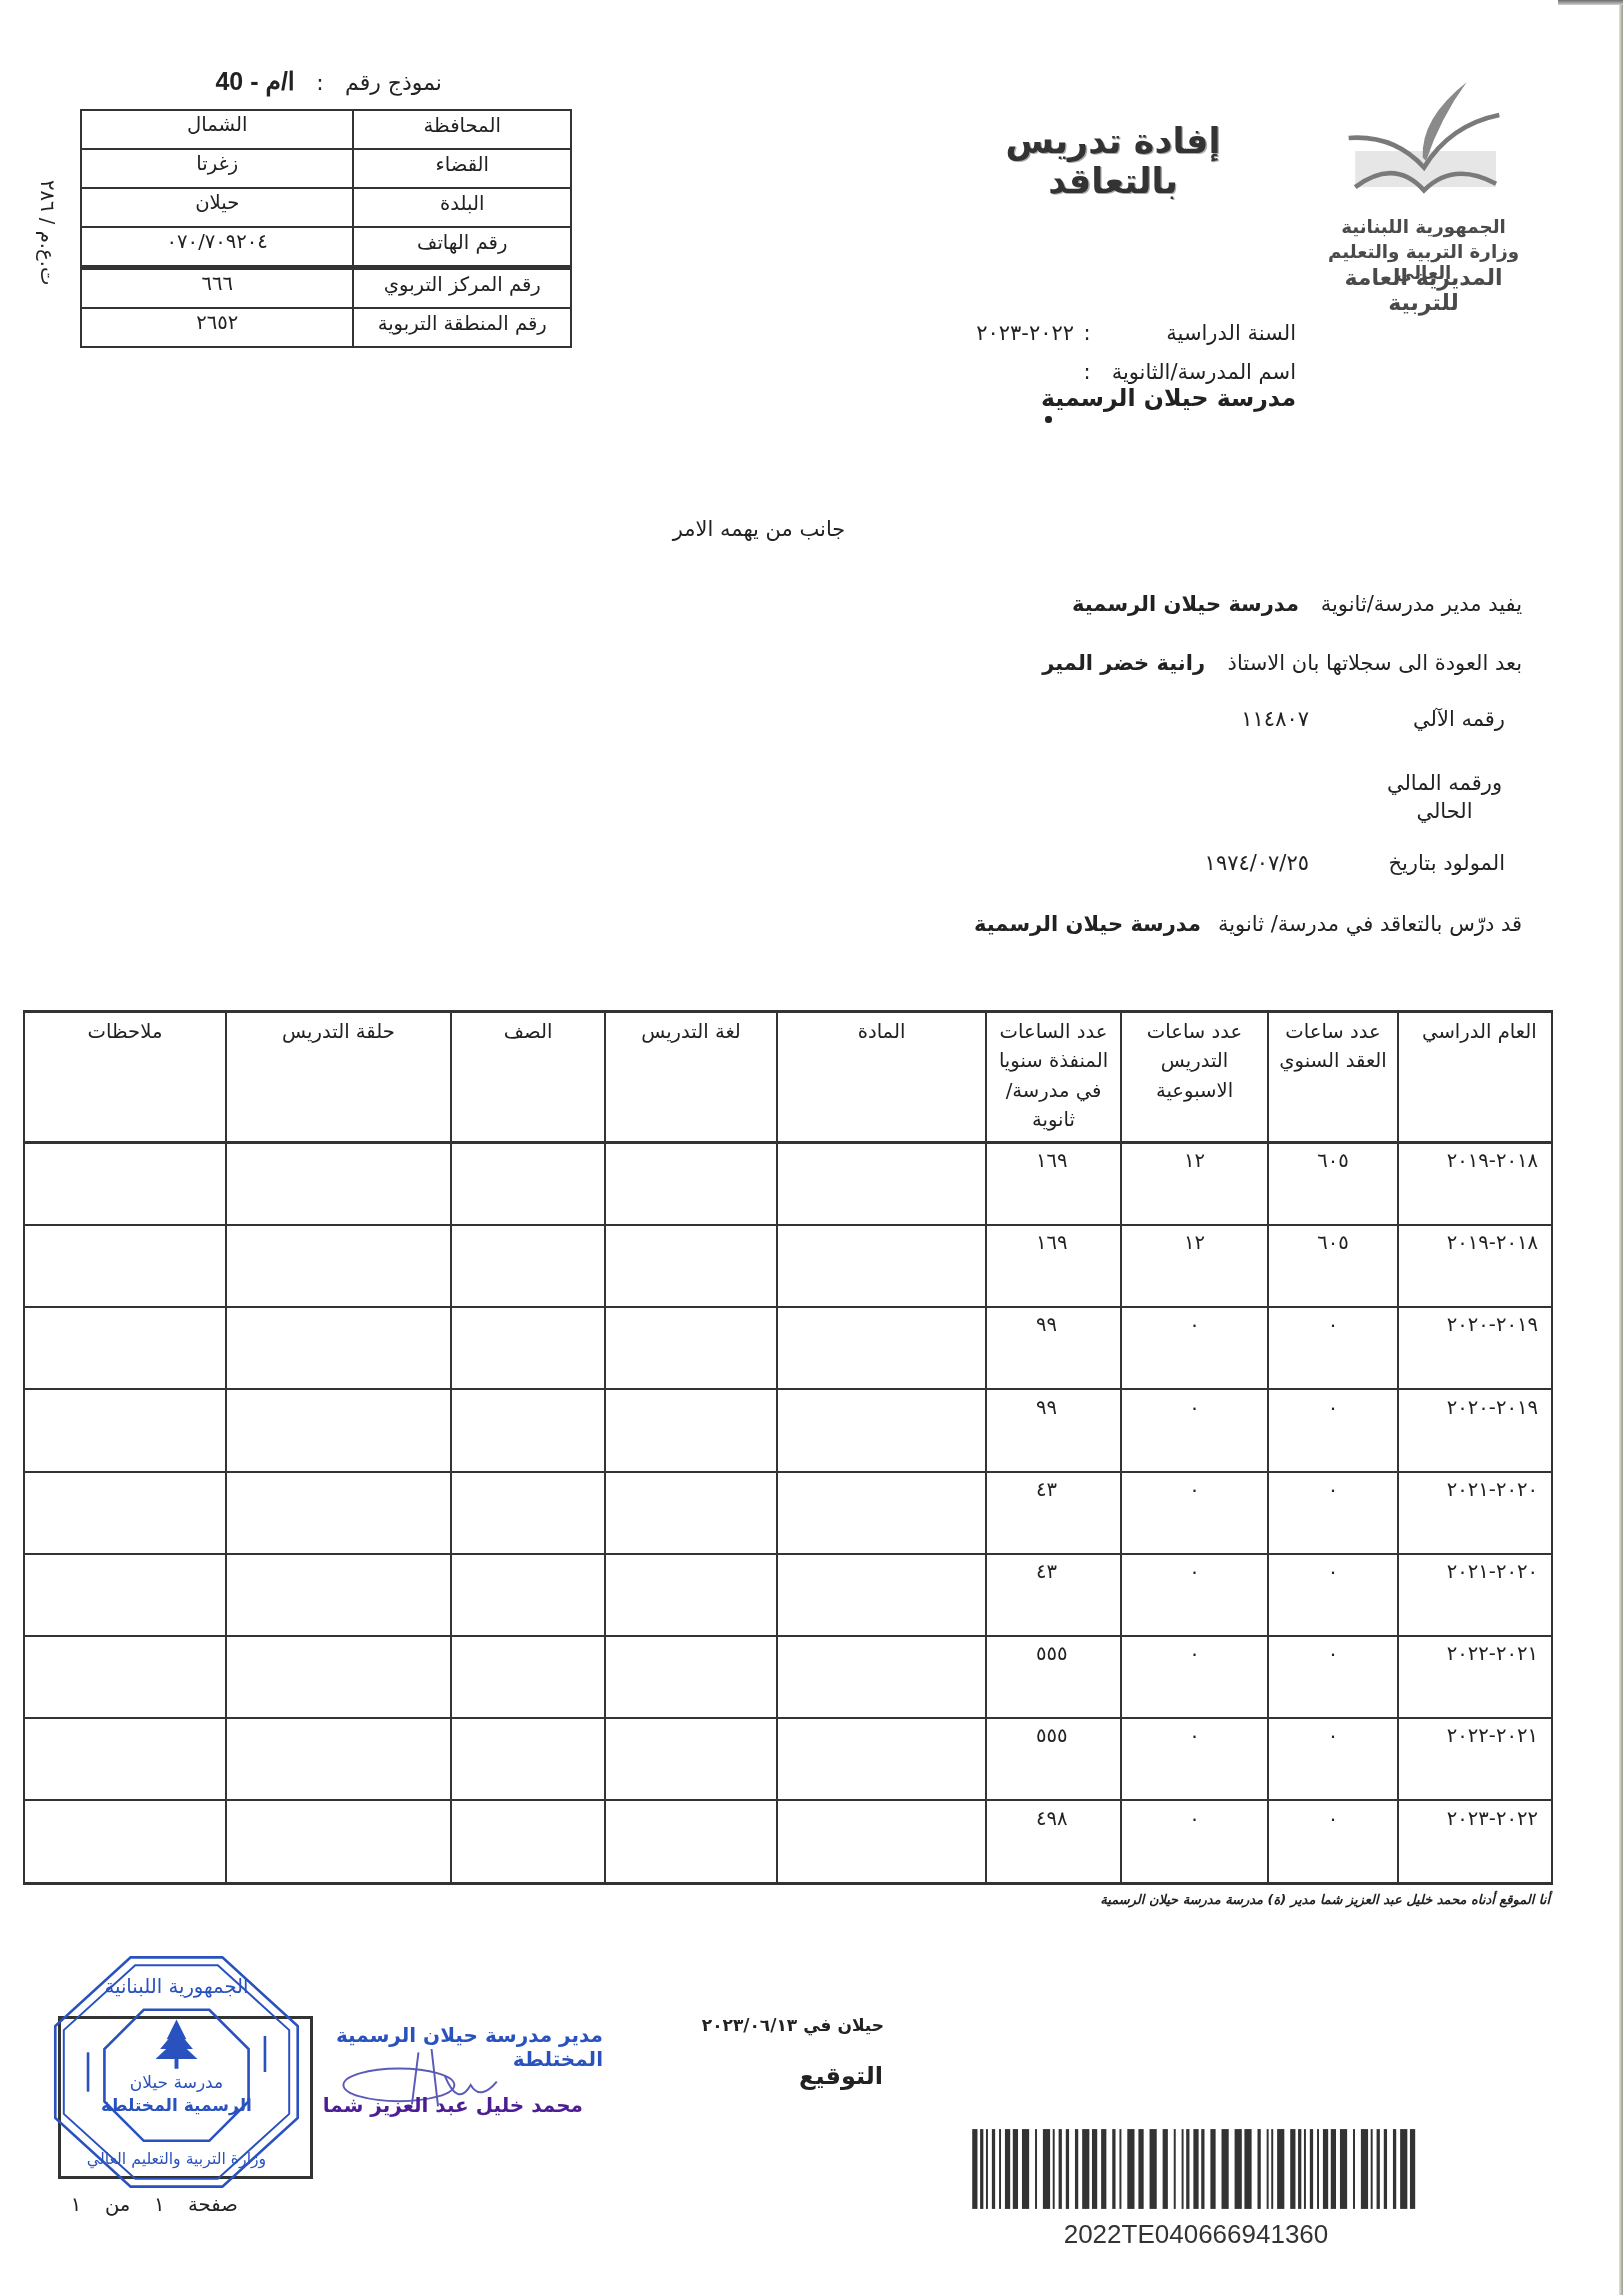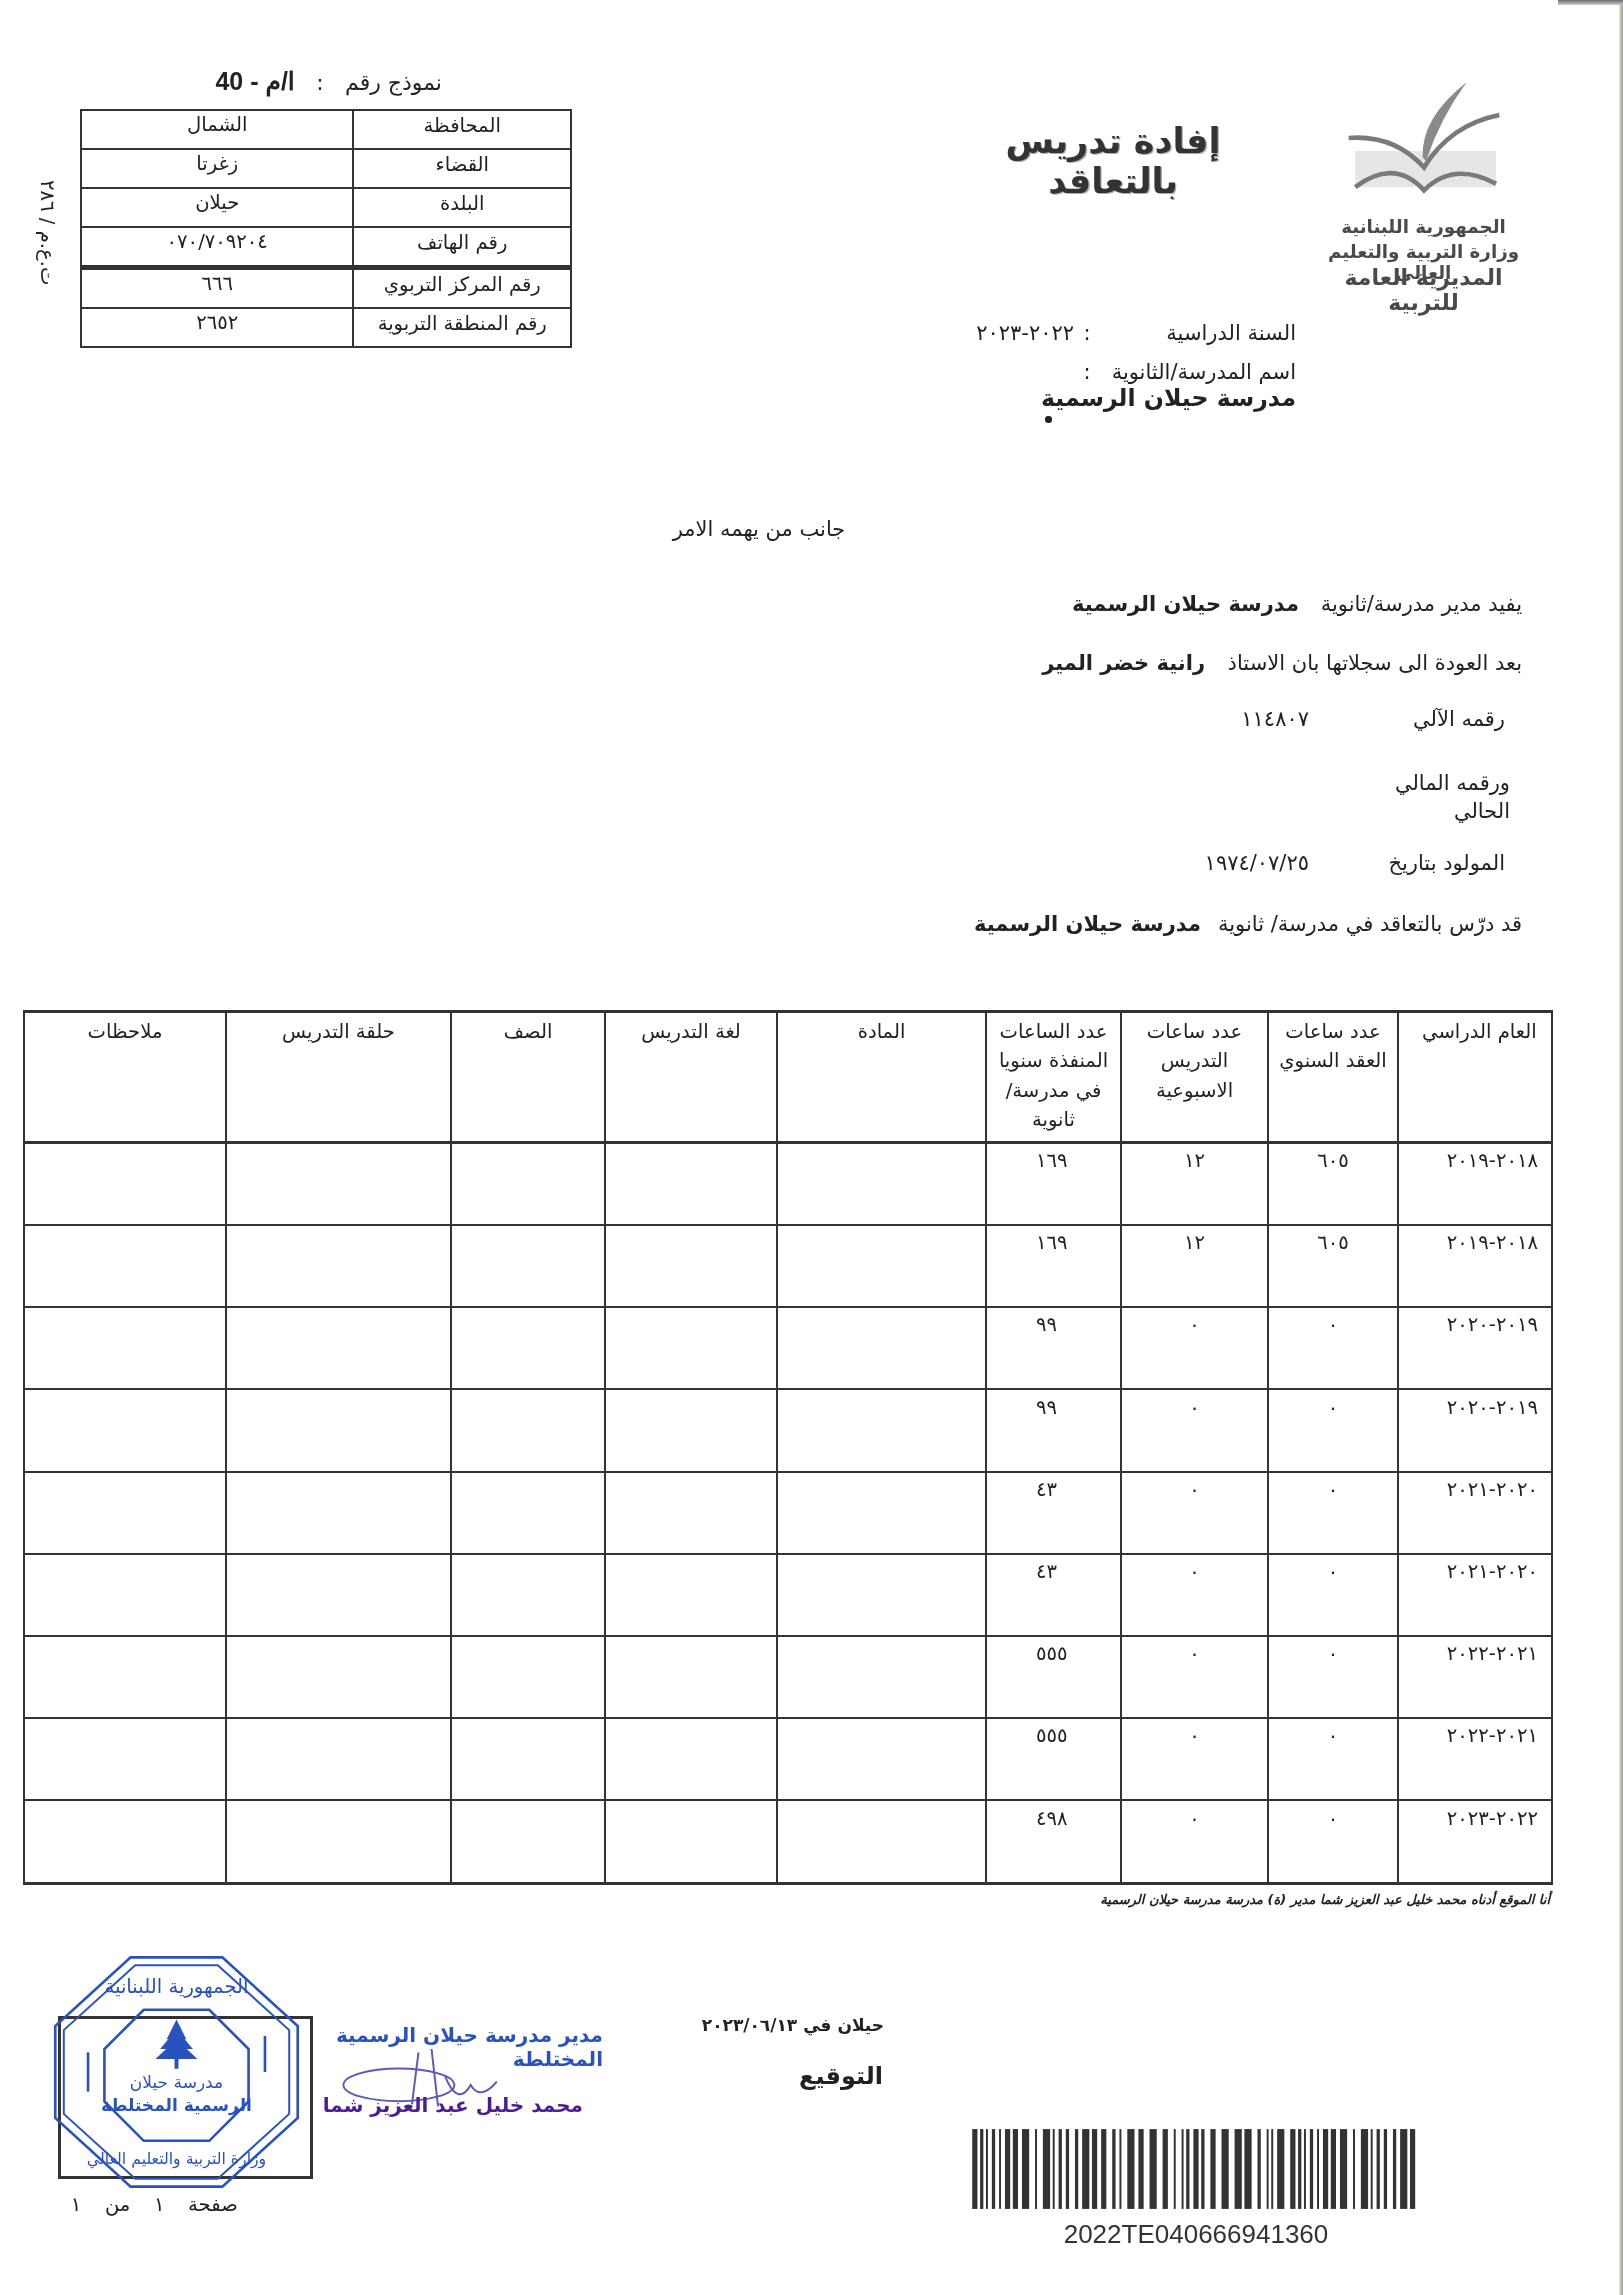--- a/index.html
+++ b/index.html
@@ -46,21 +46,21 @@
   #to-whom { left: 661px; top: 517px; width: 196px; text-align: center; font-size: 21px; }
 
   .body-line { font-size: 21px; }
   .body-line .b { font-weight: bold; }
   #line1 { right: 101px; top: 592px; width: 589px; }
   #line1 .k { display: inline-block; width: 223px; }
   #line2 { right: 101px; top: 651px; width: 589px; }
   #line2 .k { display: inline-block; width: 317px; }
   #line3 { right: 118px; top: 707px; width: 458px; }
   #line3 .k { display: inline-block; width: 196px; }
-  #line4 { right: 113px; top: 769px; width: 131px; line-height: 1.35; }
+  #line4 { right: 113px; top: 769px; width: 131px; line-height: 1.35; text-align: center; }
   #line5 { right: 118px; top: 851px; width: 458px; }
   #line5 .k { display: inline-block; width: 196px; }
   #line6 { right: 101px; top: 912px; width: 589px; }
   #line6 .k { display: inline-block; width: 321px; }
 
   
   #main-table { left: 23px; top: 1010px; width: 1527px; border-collapse: collapse; table-layout: fixed; }
   #main-table th, #main-table td { border: 2px solid #333; padding: 0; font-weight: normal; vertical-align: top; }
   #main-table thead th { border-bottom-width: 3.9px; border-top-width: 3.9px; height: 124px; font-size: 19.6px; line-height: 1.5; text-align: center; padding-top: 3.9px; }
   #main-table thead th.year-h { text-align: right; padding-right: 14.4px; }

